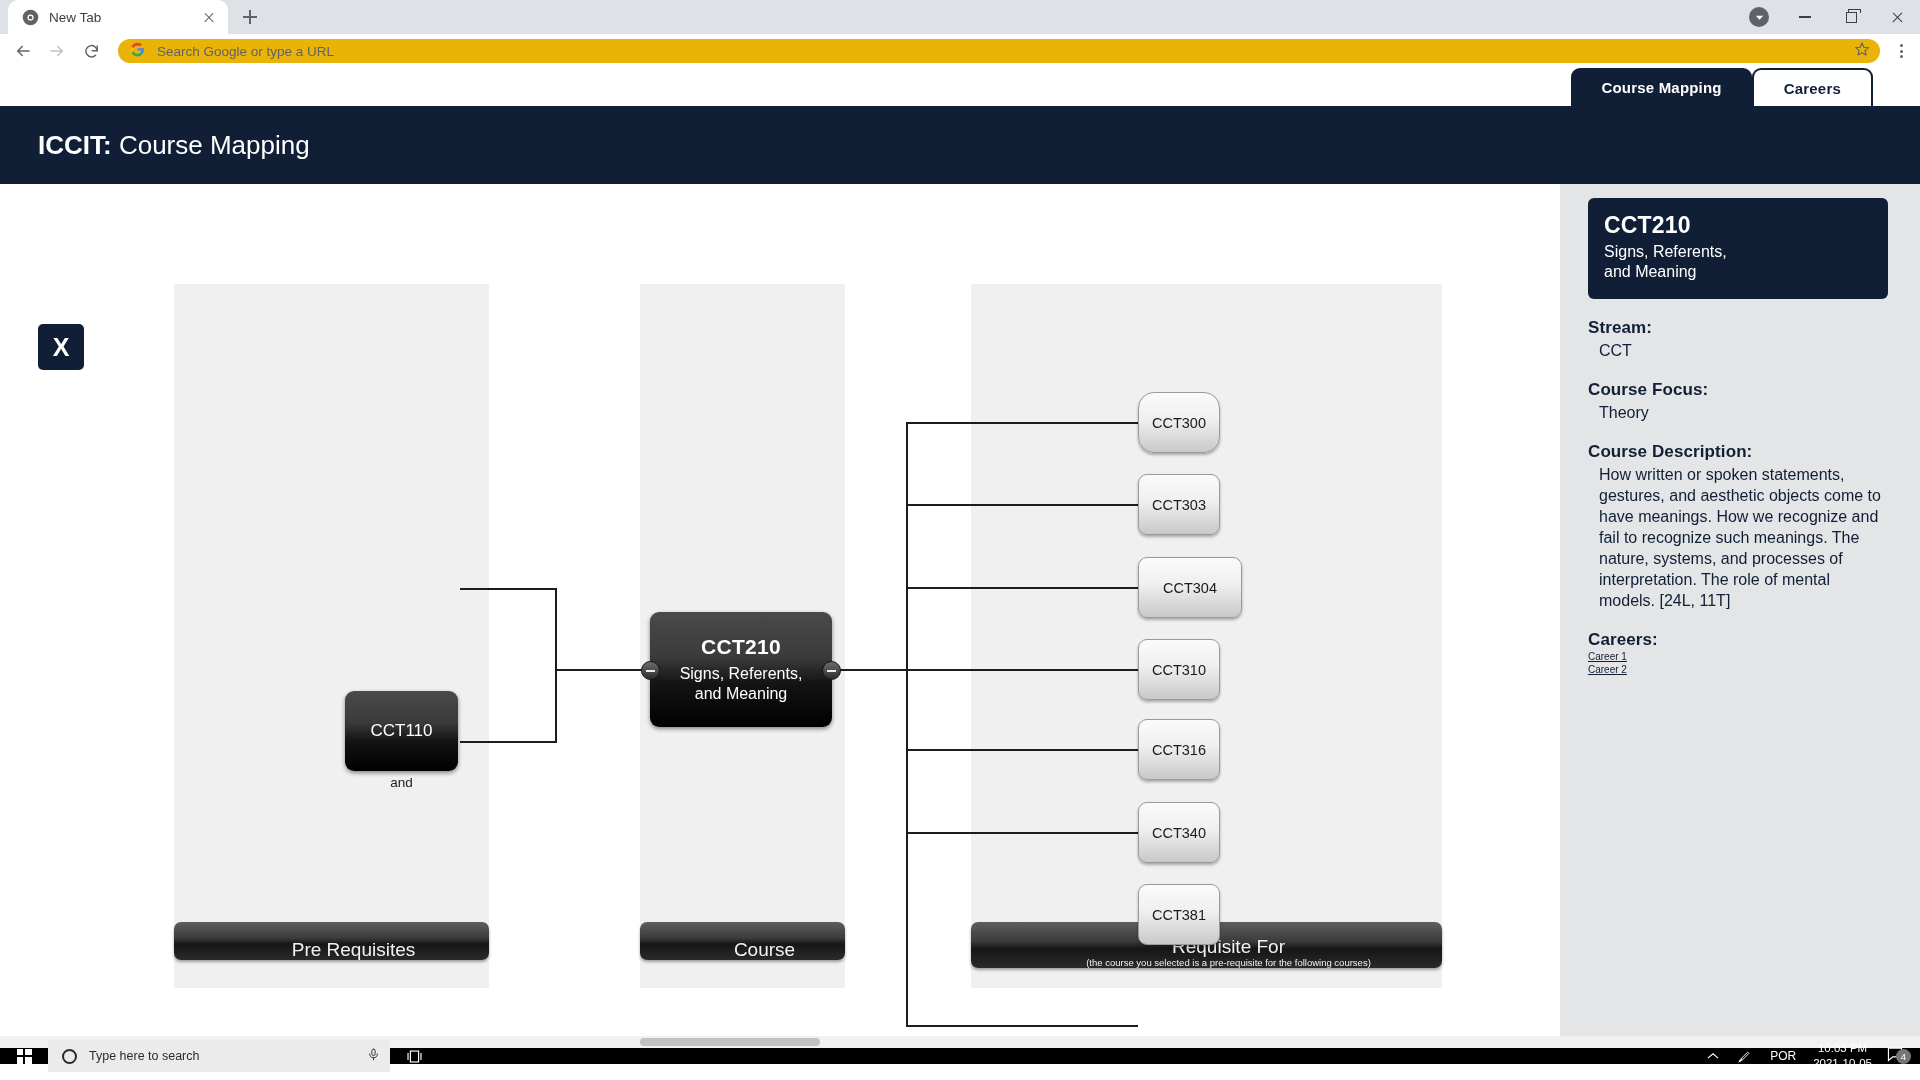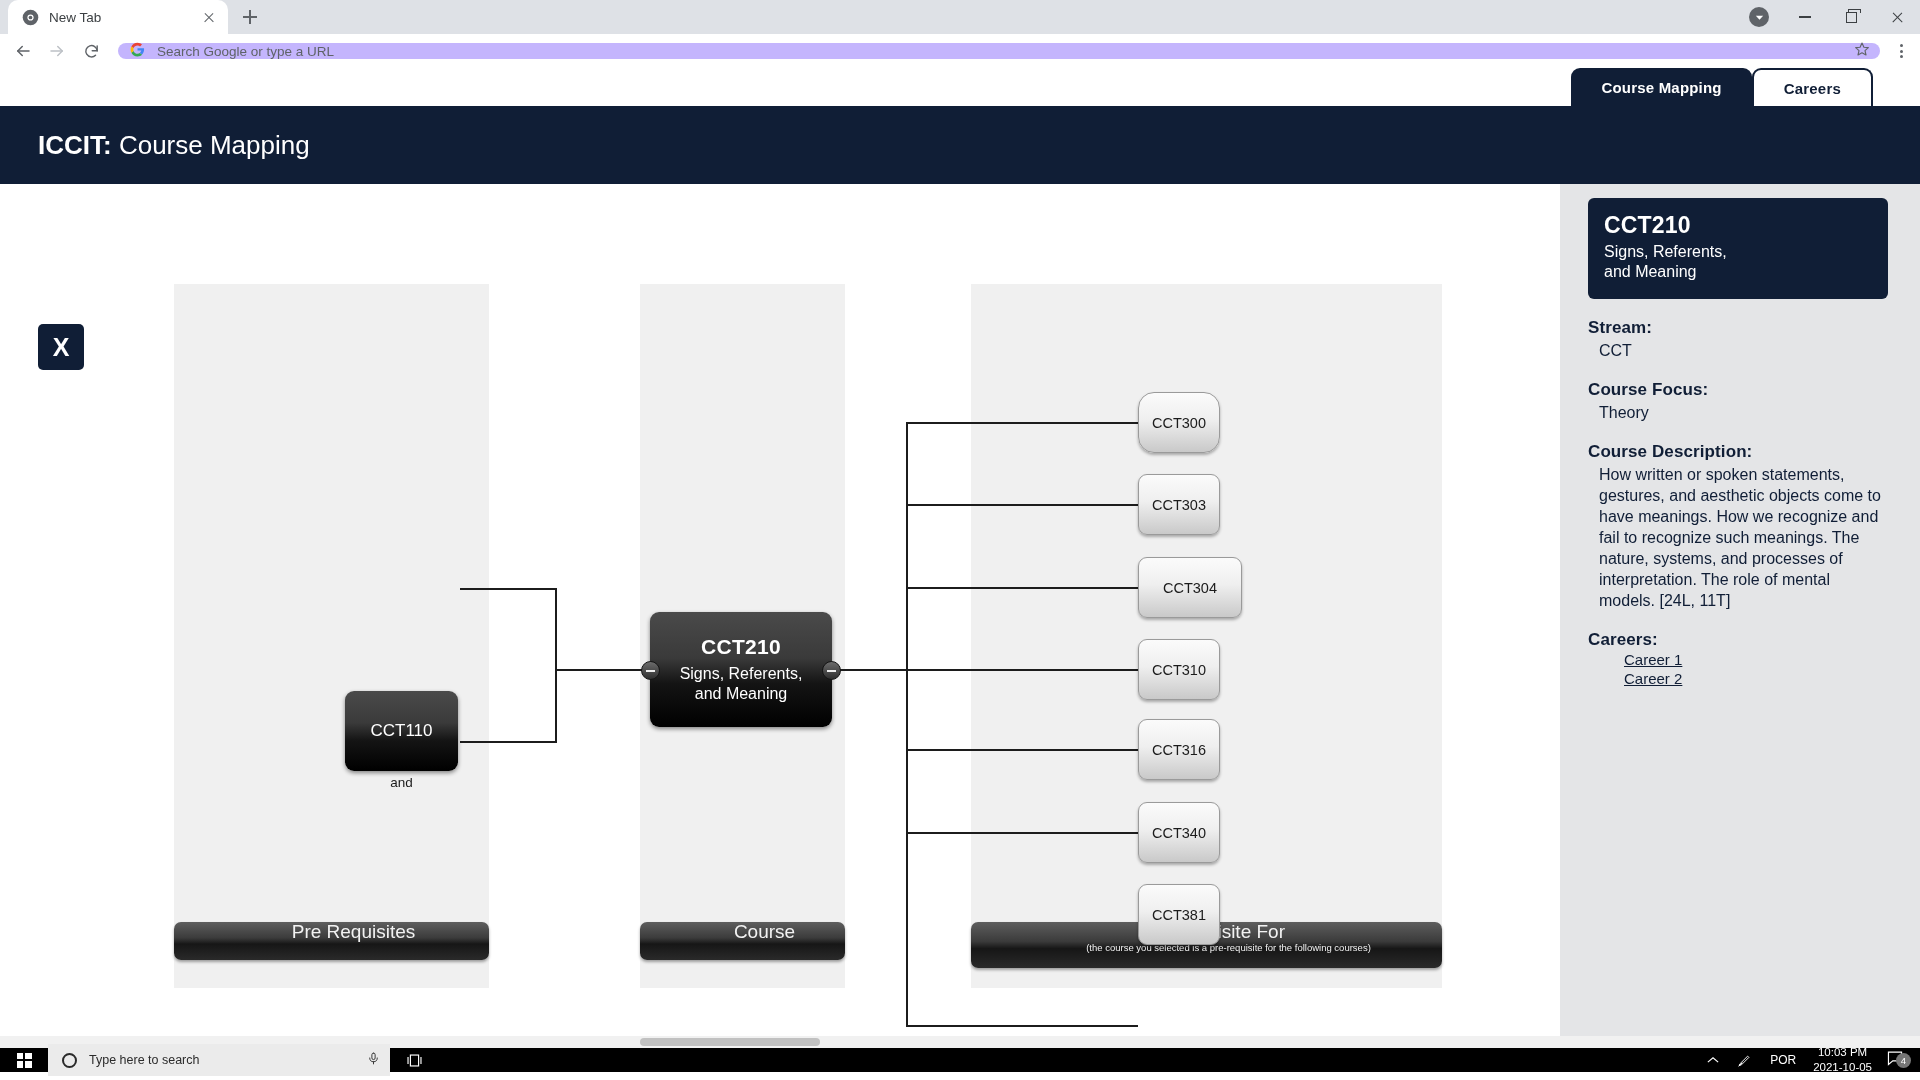--- a/index.html
+++ b/index.html
@@ -57,21 +57,21 @@
   .wc-close { width:13px; height:13px; position:relative; }
   .wc-close:before, .wc-close:after {
     content:""; position:absolute; left:0; top:6px; width:13px; height:1.4px; background:#3c4043;
   }
   .wc-close:before { transform:rotate(45deg); }
   .wc-close:after  { transform:rotate(-45deg); }
 
   .toolbar { height:34px; background:#ffffff; display:flex; align-items:center; padding:0 8px; gap:4px; }
   .tbtn { width:30px; height:30px; display:flex; align-items:center; justify-content:center; cursor:pointer; }
   .omnibox {
-    flex:1; height:16px; margin:0 6px 0 8px; background:#c4b5fd;
+    flex:1; height:24px; margin:0 6px 0 8px; background:#eab308;
     border-radius:14px; display:flex; align-items:center; padding:0 10px 0 12px; gap:12px;
   }
   .omni-text { flex:1; font-size:13.5px; color:#5f6368; }
   .star { cursor:pointer; }
   .kebab { width:22px; height:26px; display:flex; flex-direction:column;
            align-items:center; justify-content:center; gap:2.6px; cursor:pointer; }
   .kebab i { width:3px; height:3px; border-radius:50%; background:#5f6368; display:block; }
 
   
   .viewport { position:relative; width:1920px; height:980px; background:#ffffff; overflow:hidden; }
@@ -105,21 +105,21 @@
     background:#101e36; border-radius:5px; color:#ffffff;
     font-size:25px; font-weight:bold; display:flex; align-items:center; justify-content:center;
     cursor:pointer;
   }
   .col-band { position:absolute; background:#f0f0f0; }
 
   .colhead {
     position:absolute; height:38px; border-radius:7px;
     background:linear-gradient(to bottom,#5e5e5e 0%,#3b3b3b 42%,#161616 58%,#2a2a2a 100%);
     color:#f2f2f2; display:flex; flex-direction:column;
-    align-items:center; justify-content:flex-start;
+    align-items:center; justify-content:flex-end;
     box-shadow:0 2px 3px rgba(0,0,0,.35);
     padding-left:44px;
   }
   .colhead .ch-main { font-size:19px; line-height:1.05; }
   .colhead .ch-sub  { font-size:9.5px; line-height:1.1; margin-top:1px; }
   .colhead.tall { height:46px; }
 
   
   .node {
     position:absolute; border-radius:9px; display:flex; flex-direction:column;
@@ -158,31 +158,31 @@
     position:absolute; left:1588px; top:130px; width:300px;
     background:#101e36; color:#ffffff; border-radius:6px; padding:14px 16px 16px 16px;
   }
   .scard .sc-code { font-size:23px; font-weight:bold; letter-spacing:.2px; }
   .scard .sc-name { font-size:16px; line-height:1.28; margin-top:3px; font-weight:400; }
 
   .sbody { position:absolute; left:1588px; top:250px; width:300px; color:#101e36; }
   .sbody h3 { font-size:17px; font-weight:bold; margin-top:18px; letter-spacing:.1px; }
   .sbody h3:first-child { margin-top:0; }
   .sbody p  { font-size:16px; line-height:1.31; margin-top:3px;margin-left:11px; }
-  .sbody a  { font-size:15px; line-height:1.31; color:#101e36; text-decoration:underline;
-              display:block; cursor:pointer;margin-left:36px; }
+  .sbody a  { font-size:10px; line-height:1.31; color:#101e36; text-decoration:underline;
+              display:block; cursor:pointer; }
 
   
   .hscroll { position:absolute; left:0; bottom:0; width:1920px; height:12px; background:#f1f1f1; }
   .hscroll .thumb { position:absolute; left:640px; top:2px; width:180px; height:8px;
                     background:#c1c1c1; border-radius:4px; cursor:pointer; }
 
   
   .taskbar {
-    position:absolute; left:0; top:1048px; width:1920px; height:24px;
+    position:absolute; left:0; top:1048px; width:1920px; height:16px;
     background:#000000; display:flex; align-items:center;
   }
   .startbtn { width:48px; height:32px; display:flex; align-items:center; justify-content:center; cursor:pointer; }
   .winlogo { width:15px; height:15px; display:grid; grid-template-columns:1fr 1fr;
              grid-template-rows:1fr 1fr; gap:1.6px; }
   .winlogo i { background:#ffffff; display:block; }
   .tsearch {
     width:342px; height:32px; background:#ebebeb; display:flex; align-items:center;
     padding:0 10px 0 14px; gap:12px; cursor:text;
   }

